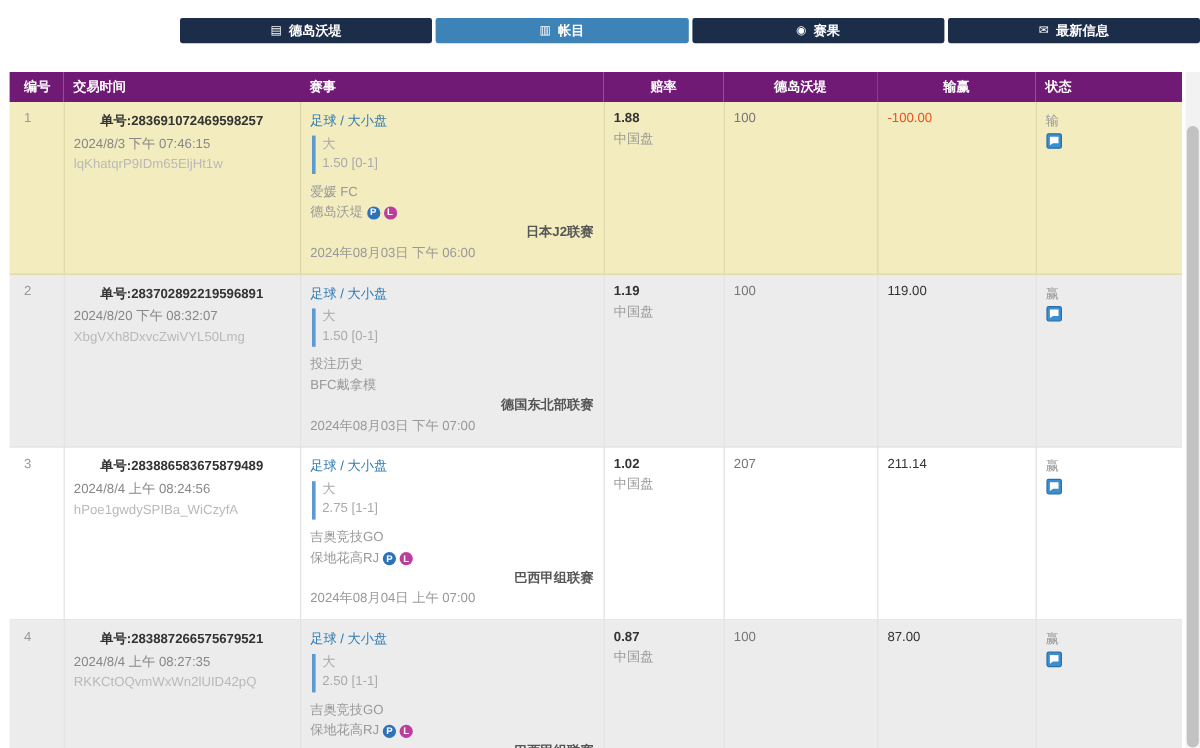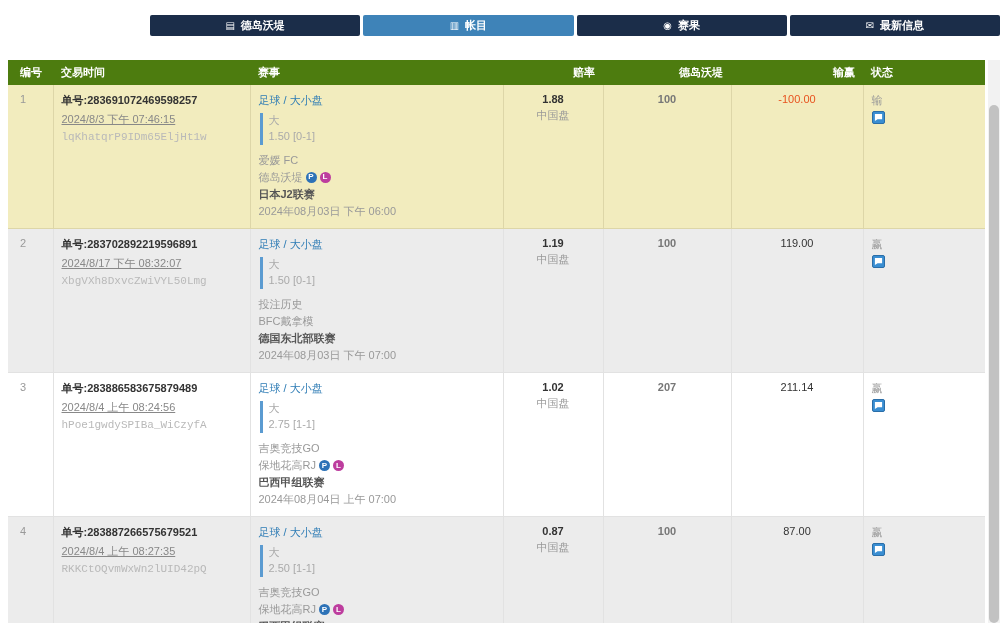--- a/index.html
+++ b/index.html
@@ -9,51 +9,51 @@
   
   .tabs { position:absolute; left:150px; top:15px; width:850px; display:flex; gap:3px; }
   .tab { flex:1; height:21px; background:#1b2d49; color:#fff; font-size:11px; font-weight:bold;
     display:flex; align-items:center; justify-content:center; gap:6px; border-radius:2px; cursor:pointer; }
   .tab.active { background:#3e83b8; }
   .tab .ticon { font-size:10px; font-weight:normal; }
 
   
   table.bet-table { position:absolute; left:8px; top:60px; width:977px;
     border-collapse:collapse; table-layout:fixed; font-size:11px; }
-  th { background:#4d7c0f; color:#fff; font-weight:bold; text-align:left;
+  th { background:#701a75; color:#fff; font-weight:bold; text-align:left;
     padding:5px 8px; height:23px; white-space:nowrap; }
-  th.r { text-align:right; }
+  th.r { text-align:center; }
   th.first, td.first { padding-left:12px; }
   td { vertical-align:top; padding:8px; border-bottom:1px solid #e2e2e2; border-right:1px solid #e2e2e2; }
   td:last-child { border-right:none; }
   tr.bet-row { height:103px; }
   tr.row-yellow td { background:#f2ecbe; border-color:#ddd6a8; }
   tr.row-gray td { background:#ececec; }
   tr.row-white td { background:#fff; }
-  td.r { text-align:center; }
+  td.r { text-align:left; }
 
   .num   { color:#999; }
-  .order { font-weight:bold; color:#333; margin-bottom:4px; }
-  .time  { color:#888; margin-bottom:4px;text-decoration:underline; }
-  .code  { color:#b9b9b9;font-family:Liberation Mono, monospace; }
+  .order { font-weight:bold; color:#333; margin-bottom:4px;text-align:center; }
+  .time  { color:#888; margin-bottom:4px; }
+  .code  { color:#b9b9b9; }
 
   .market-link { color:#2e7cb5; font-weight:normal; text-decoration:none; display:inline-block; margin-bottom:5px; cursor:pointer; }
   .pick { border-left:3px solid #5b9bd1; padding-left:6px; margin:0 0 7px 1px; color:#aaa; line-height:1.45; }
   .team { color:#999; line-height:1.55; display:flex; align-items:center; gap:3px; }
-  .league { color:#555; font-weight:bold; line-height:1.55; }
+  .league { color:#555; font-weight:bold; line-height:1.55;text-align:right; }
   .mtime { color:#999; line-height:1.55; }
 
   .badge { width:11px; height:11px; border-radius:50%; color:#fff; font-size:8px; font-weight:bold;
     display:inline-flex; align-items:center; justify-content:center; cursor:pointer; line-height:1; }
   .badge.p { background:#2d72b7; }
   .badge.l { background:#bd3d9e; }
 
   .odds-val  { font-weight:bold; color:#333; margin-bottom:3px; }
   .odds-type { color:#999; }
-  .stake { color:#777;font-weight:bold; }
+  .stake { color:#777; }
   .wl { font-weight:normal; color:#333; }
   .wl.neg { color:#e8531f; }
 
   .status-txt { color:#999; margin-bottom:3px; }
   .status-icon { width:13px; height:13px; background:#3a8ed2; border:1px solid #2a6ea8; border-radius:2px;
     display:flex; align-items:center; justify-content:center; cursor:pointer; }
 
   
   .scrollbar { position:absolute; right:0; top:60px; bottom:0; width:12px; background:#f2f2f2; }
   .scroll-thumb { position:absolute; left:1px; top:45px; bottom:0; width:10px; background:#c2c2c2; border-radius:5px; cursor:pointer; }
@@ -140,21 +140,21 @@
               <path d="M1 1h8v6H4L1 9z" fill="#fff"></path>
             </svg>
         </div>
       </td>
     </tr>
 
     <tr class="bet-row row-gray">
       <td class="first num">2</td>
       <td>
         <div class="order">单号:283702892219596891</div>
-        <div class="time">2024/8/17 下午 08:32:07</div>
+        <div class="time">2024/8/20 下午 08:32:07</div>
         <div class="code">XbgVXh8DxvcZwiVYL50Lmg</div>
       </td>
       <td>
         <a class="market-link">足球 / 大小盘</a>
         <div class="pick">
           <div>大</div>
           <div>1.50 [0-1]</div>
         </div>
         <div class="team">
             <span>投注历史</span>

